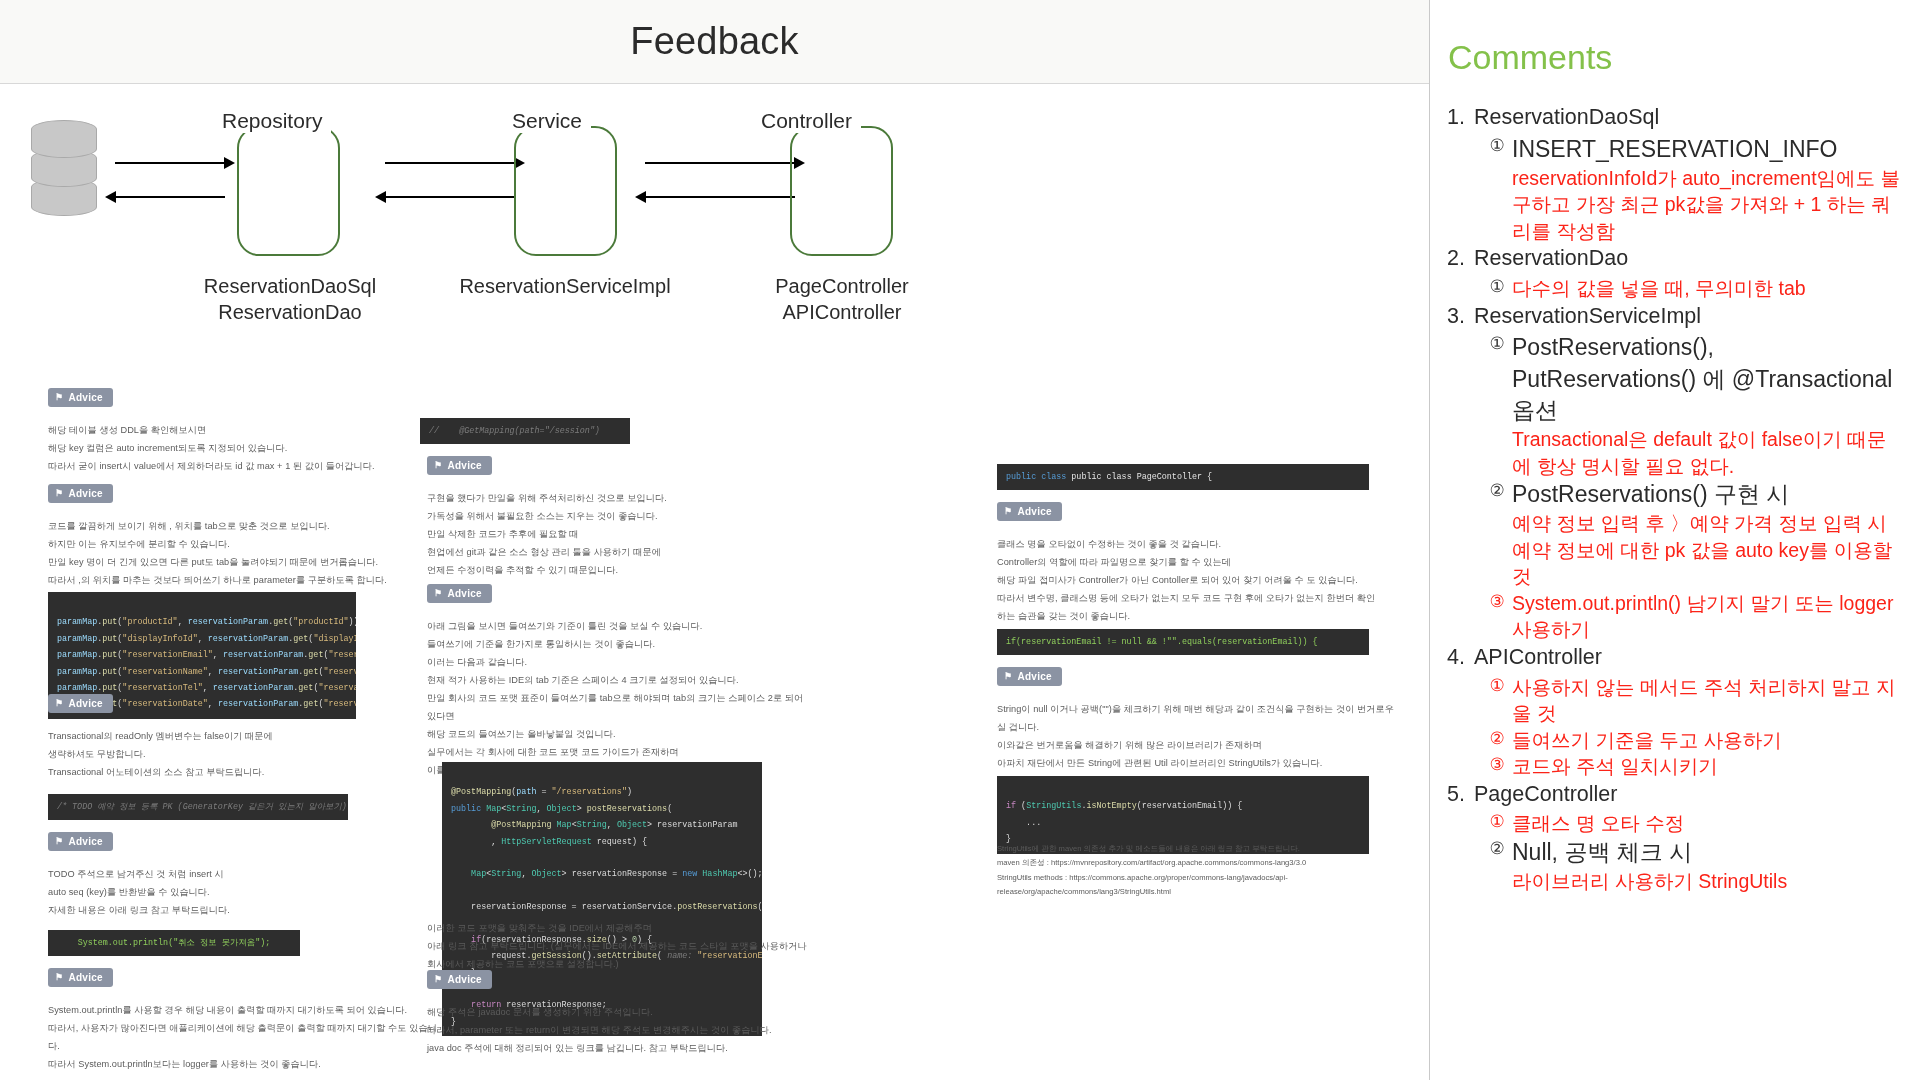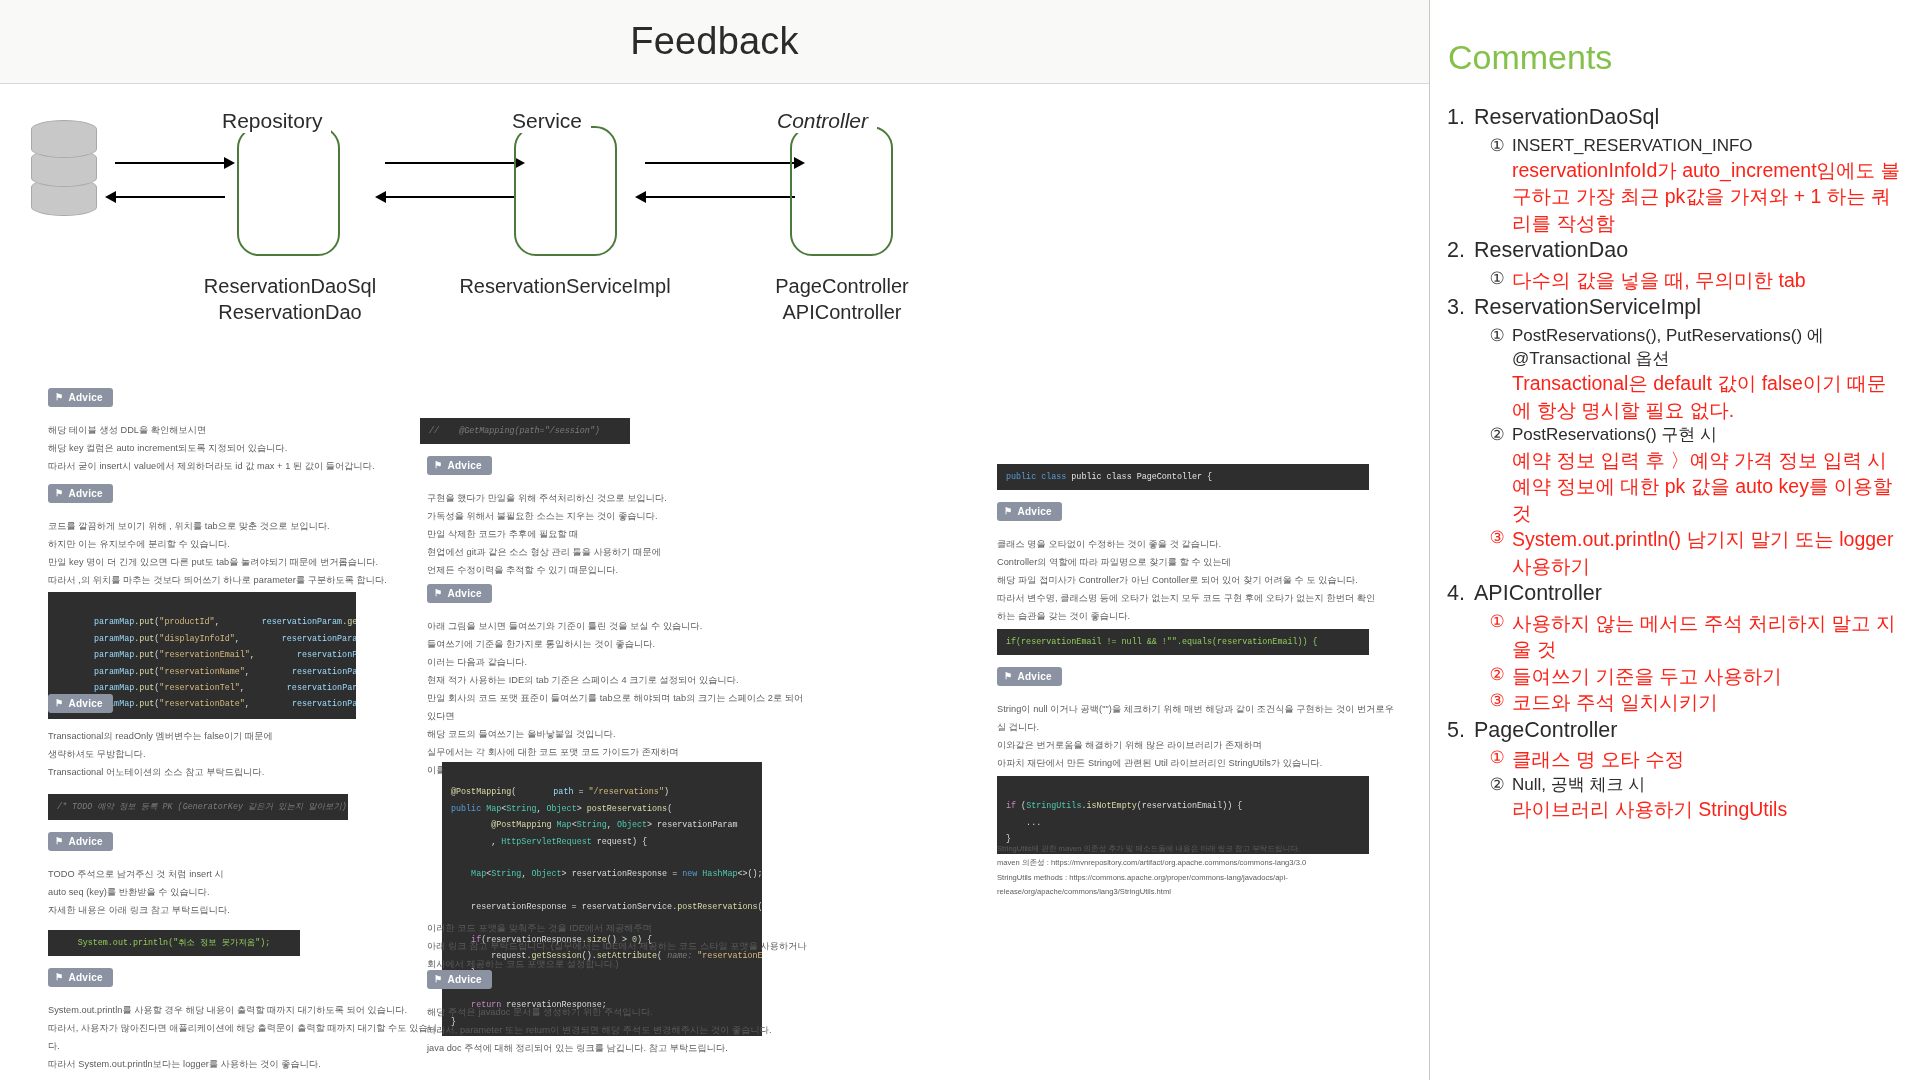--- a/index.html
+++ b/index.html
@@ -84,21 +84,21 @@
   }
   .codeblock.bar { padding: 5px 9px; }
   .codeblock .s { color: #d7ba7d; }     
   .codeblock .k { color: #569cd6; }     
   .codeblock .g { color: #8fce5c; }     
   .codeblock .c { color: #7c7c7c; font-style: italic; }  
   .codeblock .t { color: #4ec9b0; }     
   .codeblock .f { color: #dcdcaa; }     
   .codeblock .p { color: #c586c0; }     
   .codeblock .n { color: #b5cea8; }     
-  .codeblock .a { color: #9cdcfe; margin-left: 37px; }     
+  .codeblock .a { color: #9cdcfe; }     
 
   .link-line { font-size: 7.6px; color: #5b5b5b; line-height: 1.9; }
 
   
   .comments {
     width: 491px; height: 1080px;
     border-left: 1px solid #c9c9c9;
     padding: 38px 18px 0 12px;
     background: #fff;
   }
@@ -113,21 +113,21 @@
     font-size: 21.5px; color: #2b2b2b; line-height: 1.38;
   }
   .cmt-head { font-size: 21.5px; color: #2b2b2b; line-height: 1.38; }
 
   .sub-item { display: flex; margin-left: 40px; }
   .sub-num {
     width: 30px; flex: 0 0 30px; text-align: center;
     font-size: 17px; line-height: 1.42;
   }
   .sub-body { flex: 1; }
-  .sub-black { font-size: 17px; color: #2b2b2b; line-height: 1.36; }
+  .sub-black { font-size: 23px; color: #2b2b2b; line-height: 1.36; }
   .sub-red   { font-size: 19.5px; color: #fb2318; line-height: 1.36; }
   .num-black { color: #3a3a3a; }
   .num-red   { color: #fb2318; }
 </style>
 </head>
 <body>
 
 <div class="page">
 
   <div class="slide">
@@ -162,21 +162,21 @@
       <div class="node" style="left:237px; top:42px; width:103px; height:130px;"></div>
       <div class="node-cap" style="left:213px; top:25px;">Repository</div>
       <div class="node-sub" style="left:180px; top:190px; width:220px;">ReservationDaoSql
 ReservationDao</div>
 
       <div class="node" style="left:514px; top:42px; width:103px; height:130px;"></div>
       <div class="node-cap" style="left:503px; top:25px;">Service</div>
       <div class="node-sub" style="left:445px; top:190px; width:240px;">ReservationServiceImpl</div>
 
       <div class="node" style="left:790px; top:42px; width:103px; height:130px;"></div>
-      <div class="node-cap" style="left:768px; top:25px;font-style:italic;">Controller</div>
+      <div class="node-cap" style="left:752px; top:25px;">Controller</div>
       <div class="node-sub" style="left:732px; top:190px; width:220px;">PageController
 APIController</div>
     </div>
 
     <div class="cols">
 
       <div class="col" style="left:0px; top:0px; width:420px;">
 
         <div style="position:absolute; left:48px; top:22px;">
           <span class="advice-badge">

